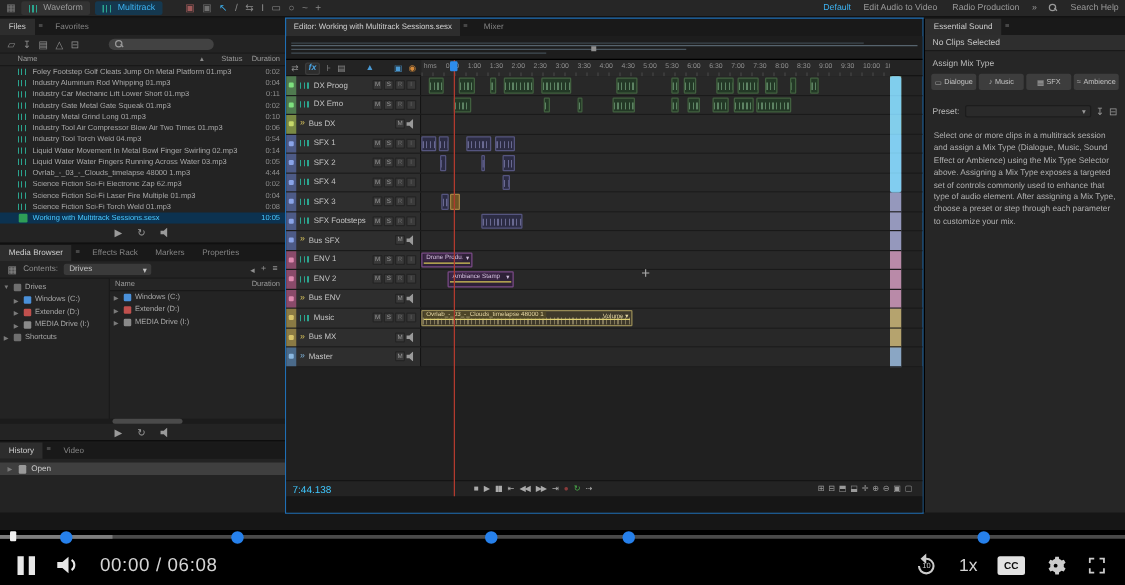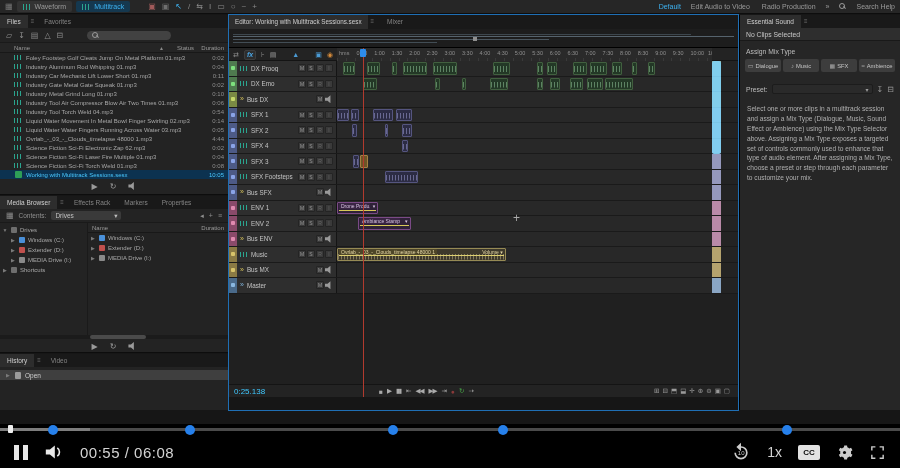--- a/index.html
+++ b/index.html
@@ -755,21 +755,21 @@
           <div class="sseg" style="background: rgb(181, 163, 110);"></div>
           <div class="sseg" style="background: rgb(181, 163, 110);"></div>
           <div class="sseg" style="background: rgb(138, 166, 196);"></div>
         </div>
       <div class="sthumb"></div>
       <div class="ed-void"></div>
       <div class="playhead"></div>
       <div class="ph-handle"></div>
       <div class="cursor-cross">+</div>
       <div class="ed-bottom">
-        <div class="ed-time">0:25.138</div>
+        <div class="ed-time">7:44.138</div>
         <div class="ed-transport" id="ed-transport">
             <span class="tp">■</span>
             <span class="tp">▶</span>
             <span class="tp">▮▮</span>
             <span class="tp">⇤</span>
             <span class="tp">◀◀</span>
             <span class="tp">▶▶</span>
             <span class="tp">⇥</span>
             <span class="tp" style="color: rgb(138, 58, 58);">●</span>
             <span class="tp" style="color: rgb(73, 169, 73);">↻</span>
@@ -841,21 +841,21 @@
 
   <div class="controls">
     <div class="pauseic">
         <i></i>
         <i></i>
       </div>
     <svg width="20" height="18" viewBox="0 0 24 22">
       <polygon points="2,8 7,8 13,3 13,19 7,14 2,14" fill="#e8e8e8"></polygon>
       <path d="M16 6 A6 6 0 0 1 16 16" stroke="#e8e8e8" stroke-width="2" fill="none"></path>
     </svg>
-    <span class="ptime">00:55 / 06:08</span>
+    <span class="ptime">00:00 / 06:08</span>
     <span class="cspacer"></span>
     <div class="r10">
       <svg width="20" height="20" viewBox="0 0 24 24">
           <path d="M12 5V1L6.5 6 12 11V7a6 6 0 1 1-6 6H4a8 8 0 1 0 8-8z" fill="#ccc"></path>
         </svg>
       <span>10</span>
     </div>
     <span class="speed">1x</span>
     <div class="ccbox">CC</div>
     <svg width="17" height="17" viewBox="0 0 24 24">

